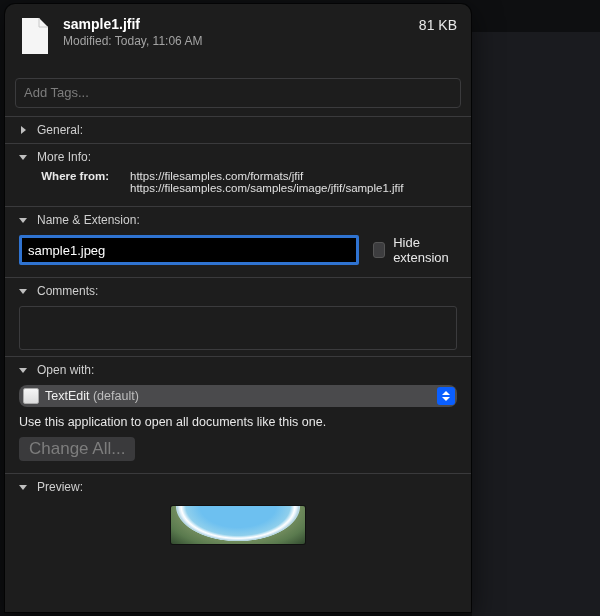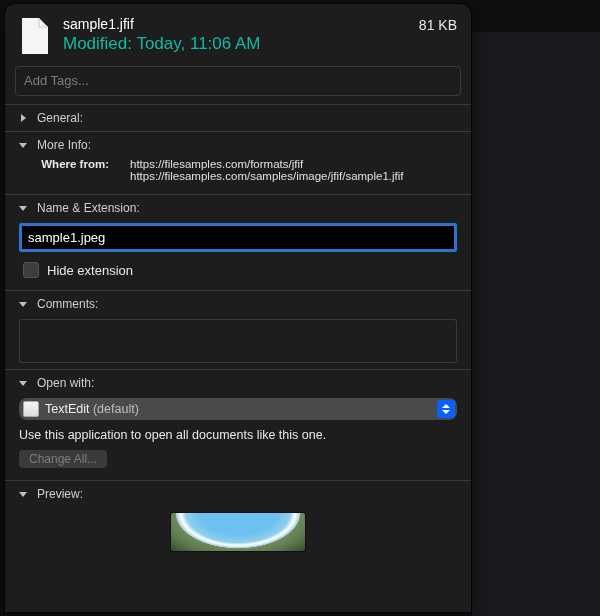--- a/index.html
+++ b/index.html
@@ -76,26 +76,26 @@
     display: flex;
     align-items: flex-start;
     padding: 12px 14px 10px 14px;
     gap: 12px;
   }
   .fileicon {
     width: 32px; height: 40px;
     display: flex; align-items: center; justify-content: center;
   }
   .hdr-txt { flex: 1; }
-  .fname { font-weight: 400; font-size: 14px; color: #fff; }
-  .fmod { color: #14b8a6; font-size: 17px; margin-top: 2px; }
+  .fname { font-weight: 700; font-size: 14px; color: #fff; }
+  .fmod { color: #a3a3a3; font-size: 12px; margin-top: 2px; }
   .fsize { color: #e8e8e8; font-size: 14px; white-space: nowrap; padding-top: 1px; }
 
   .tagsfield {
-    margin: 0 10px 8px 10px;
+    margin: 12px 10px 8px 10px;
     border: 1px solid #3b3b3d;
     border-radius: 4px;
     padding: 6px 8px;
     color: #7d7d7d;
     font-size: 13px;
     height: 16px;
   }
 
   .section {
     border-top: 1px solid #3a3a3c;
@@ -125,21 +125,21 @@
   .mi-row {
     display: flex;
     align-items: flex-start;
   }
   .mi-label { width: 90px; text-align: right; padding-right: 21px; color: #e8e8e8; font-weight: 700; }
   .mi-vals { flex: 1; color: #e0e0e0; }
 
   .nameext-body {
     padding: 8px 0 6px 0;
     display: flex;
-    flex-direction: column;
+    flex-direction: row;
     gap: 10px;
   }
   .name-input {
     width: 100%;
     box-sizing: border-box;
     background: #000;
     border: 3px solid #2f73d1;
     border-radius: 2px;
     padding: 4px 6px;
     color: #fff;
@@ -203,21 +203,21 @@
     gap: 0;
   }
   .app-stepper svg { display: block; }
   .ow-desc { font-size: 12.5px; color: #e8e8e8; }
   .changeall {
     align-self: flex-start;
     background: #3a3a3c;
     color: #7d7d7d;
     border-radius: 4px;
     padding: 2px 10px;
-    font-size: 12px;
+    font-size: 17px;
   }
 
   .preview-body {
     padding-top: 12px;
     display: flex;
     justify-content: center;
   }
   .thumb {
     width: 134px;
     height: 38px;

